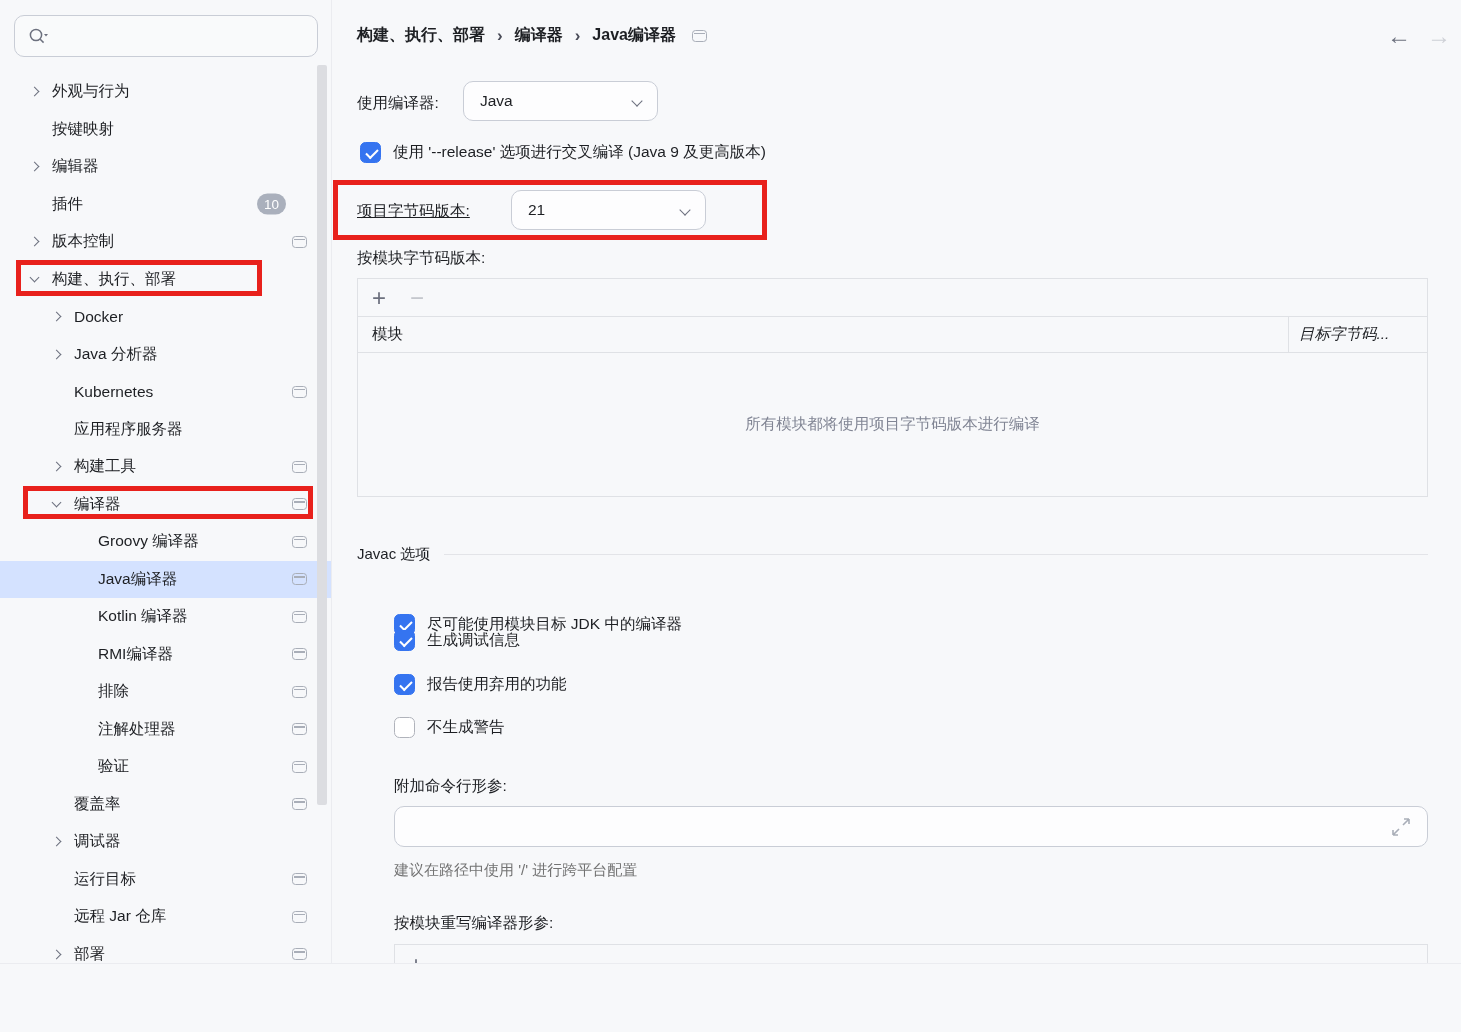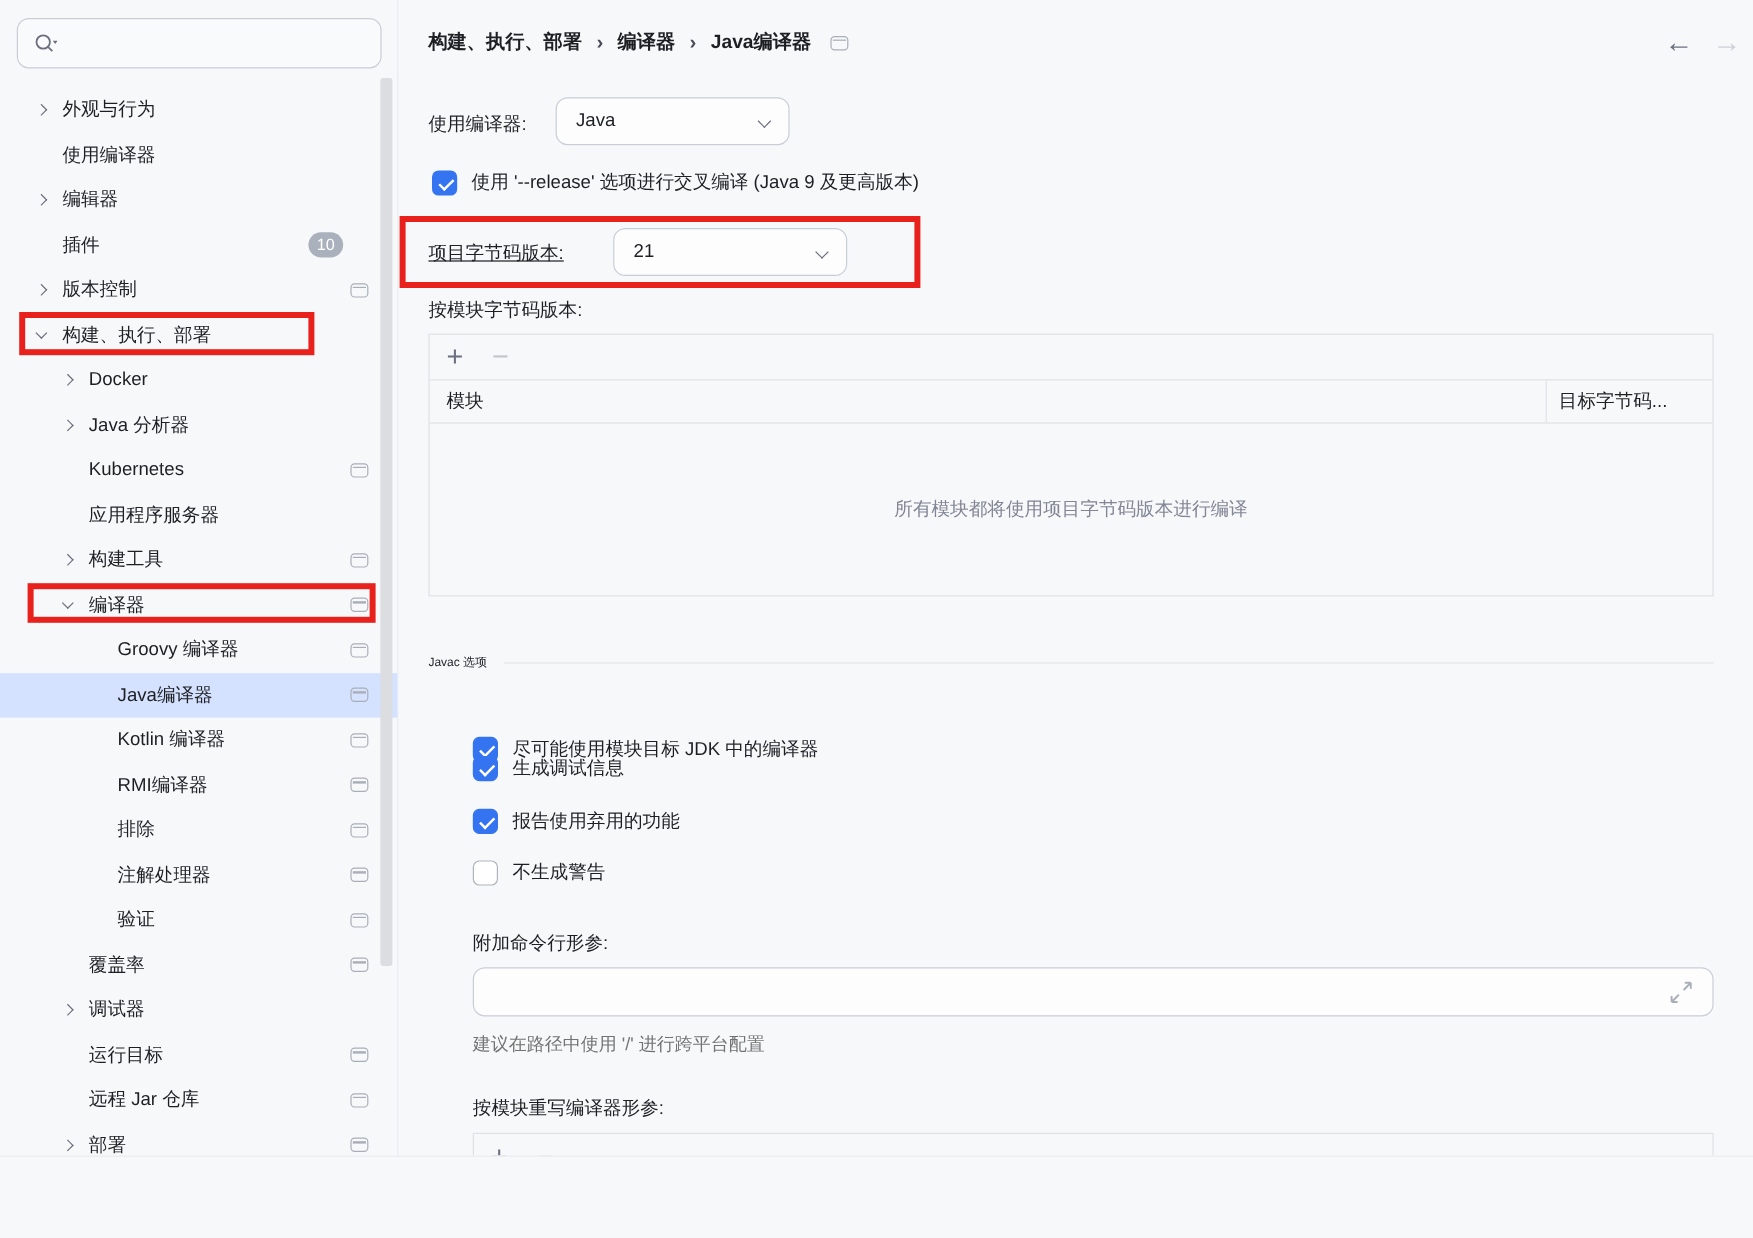--- a/index.html
+++ b/index.html
@@ -67,26 +67,26 @@
   .module-table { position:absolute; left:24px; top:278px; width:1071px; height:219px;
                   border:1px solid #dfe1e5; }
   .tbl-toolbar { height:38px; border-bottom:1px solid #dfe1e5; display:flex; align-items:center;
                  padding-left:14px; gap:24px; }
   .tb-plus { font-size:24px; color:#6c707e; font-weight:300; line-height:1; cursor:pointer;}
   .tb-minus { font-size:24px; color:#c2c5cb; font-weight:300; line-height:1; cursor:pointer;}
   .tbl-head { height:36px; border-bottom:1px solid #dfe1e5; position:relative;
               display:flex; align-items:center; font-size:15.5px; }
   .tbl-head .col-div { position:absolute; left:930px; top:0; bottom:0; width:1px; background:#dfe1e5; }
   .th1 { padding-left:14px; }
-  .th2 { position:absolute; left:941px; }
+  .th2 { position:absolute; left:941px;font-style:italic; }
   .tbl-empty { height:143px; display:flex; align-items:center; justify-content:center;
                color:#818594; font-size:15.5px; }
 
   .section-head { position:absolute; left:24px; top:545px; width:1071px;
-                  display:flex; align-items:center; gap:14px; font-size:10px; }
+                  display:flex; align-items:center; gap:14px; font-size:15px; }
   .section-rule { flex:1; height:1px; background:#e3e4e8; }
 
   .text-input { position:absolute; left:61px; top:806px; width:1034px; height:41px;
                 border:1px solid #c9cdd6; border-radius:10px; background:#fdfdfe;
                 font-family:inherit; font-size:15px; padding:0 40px 0 14px; color:#1d1f23; }
   .expand-icon { position:absolute; left:1056px; top:815px; width:24px; height:24px; cursor:pointer; }
   .hint { position:absolute; left:61px; top:861px; color:#737373; font-size:15px; }
 
   .partial-box { position:absolute; left:61px; top:944px; width:1034px; height:40px;
                  border:1px solid #dfe1e5; display:flex; align-items:flex-start;
@@ -136,21 +136,21 @@
     <span class="chev-wrap">
           <span class="chev right"></span>
         </span>
     <span class="tree-label">外观与行为</span>
 
   </div>
       <div class="tree-row lvl1">
     <span class="chev-wrap">
           <span class="chev none"></span>
         </span>
-    <span class="tree-label">使用编译器</span>
+    <span class="tree-label">按键映射</span>
 
   </div>
       <div class="tree-row lvl1">
     <span class="chev-wrap">
           <span class="chev right"></span>
         </span>
     <span class="tree-label">编辑器</span>
 
   </div>
       <div class="tree-row lvl1">

